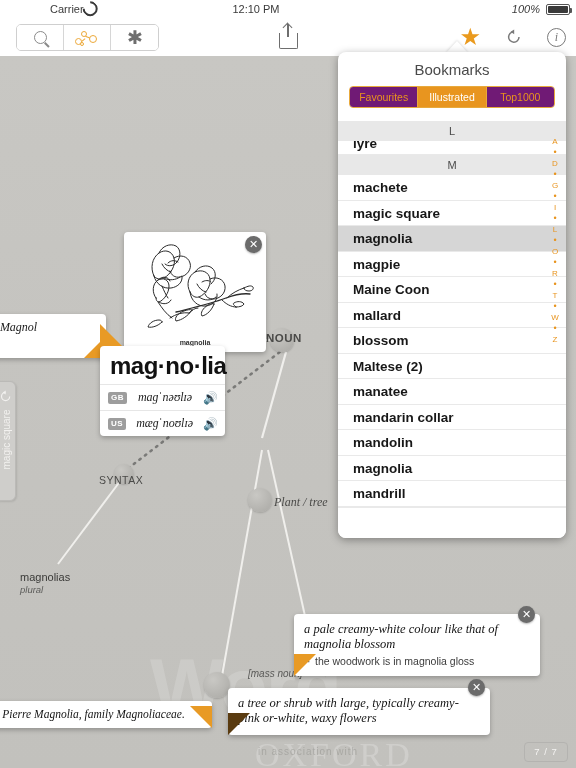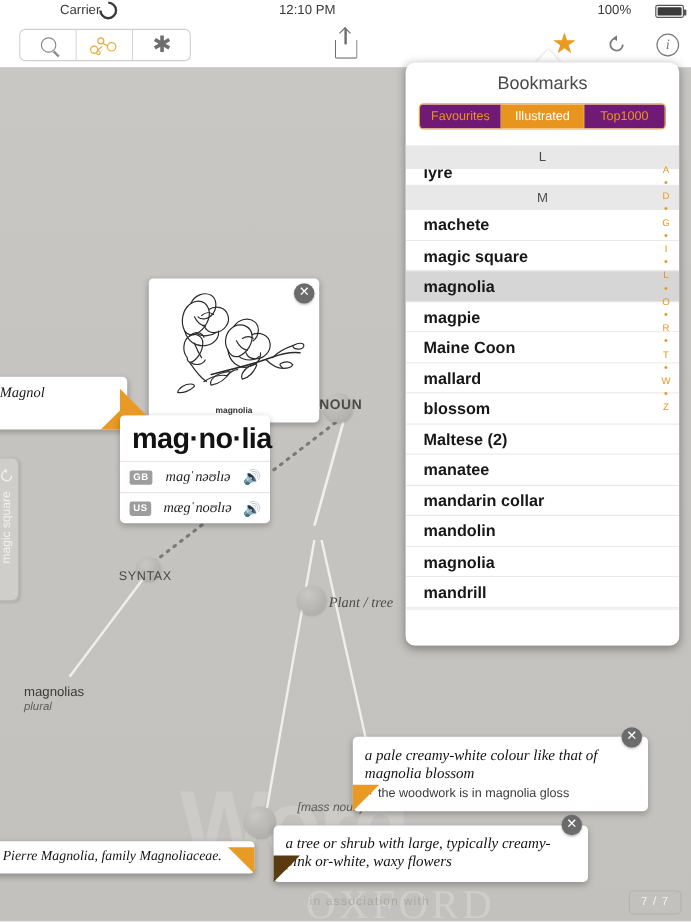--- a/index.html
+++ b/index.html
@@ -12,21 +12,21 @@
   #root { position: relative; width: 576px; height: 768px; overflow: hidden; }
 
   
   .statusbar {
     position: absolute; top: 0; left: 0; width: 576px; height: 18px;
     background: #ffffff; color: #3a3a3a;
     font-size: 11px; line-height: 18px;
   }
   .sb-carrier { position: absolute; left: 8px; top: 0; display: flex; align-items: center; gap: 4px; height: 18px; margin-left: 42px; }
   .sb-time { position: absolute; left: 0; width: 512px; text-align: center; top: 0; font-weight: normal; }
-  .sb-right { position: absolute; right: 6px; top: 0; display: flex; align-items: center; gap: 20px; height: 18px; }
+  .sb-right { position: absolute; right: 6px; top: 0; display: flex; align-items: center; gap: 6px; height: 18px; font-style: italic; }
   .wifi { width: 12px; height: 10px; position: relative; display: inline-block; }
   .wifi::before {
     content: ""; position: absolute; left: 0; bottom: 0;
     width: 11px; height: 11px; border: 2.5px solid #3a3a3a; border-radius: 50%;
     clip-path: polygon(50% 50%, 100% 0%, 100% 100%, 0 100%, 0 0);
     transform: rotate(-45deg); transform-origin: 50% 100%;
   }
   .batt { width: 24px; height: 11px; border: 1px solid #555; border-radius: 2px; position: relative; display:inline-block; }
   .batt::after { content:""; position:absolute; right:-3px; top:3px; width:2px; height:5px; background:#555; border-radius:0 1px 1px 0;}
   .batt i { position:absolute; left:1px; top:1px; bottom:1px; width: 20px; background:#3a3a3a; border-radius:1px; display:block;}

